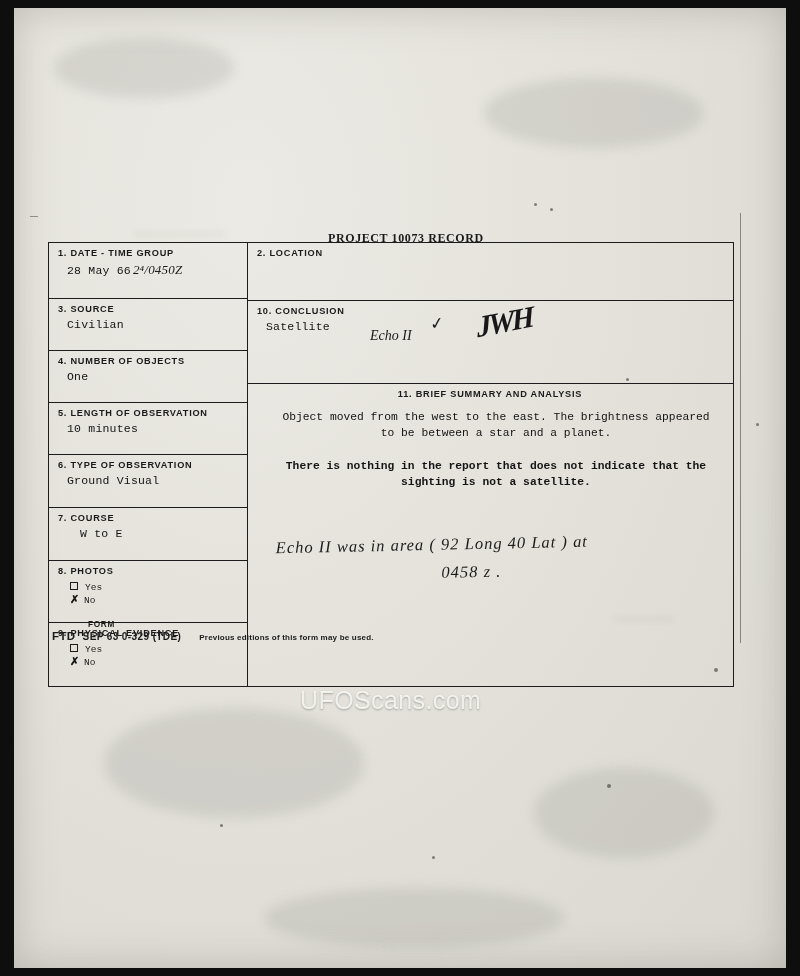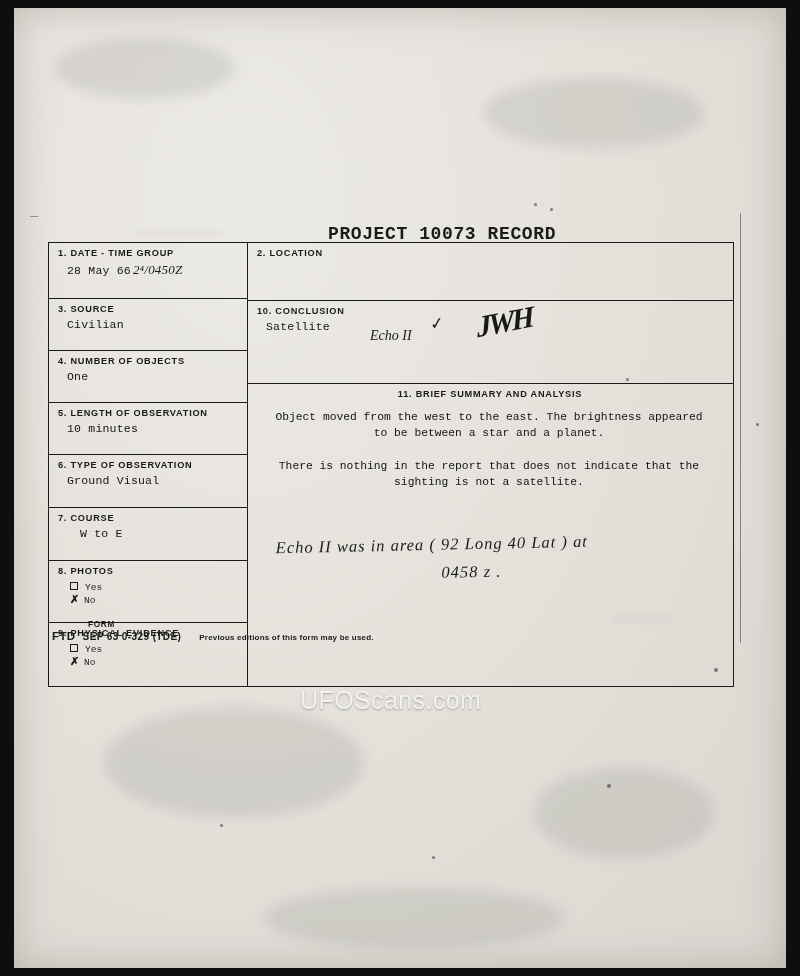--- a/index.html
+++ b/index.html
@@ -56,26 +56,26 @@
   #doc {
     position: absolute;
     left: 18px;
     top: 200px;
     width: 700px;
   }
 
   #form-title {
     position: absolute;
     left: 296px;
-    top: 16px;
-    font-size: 18px;
+    top: 23px;
+    font-size: 12px;
     font-weight: bold;
     letter-spacing: 0.6px;
     color: #1b1b1b;
-    font-family: Liberation Mono, monospace;
+    font-family: Liberation Serif, serif;
   }
 
   
   #right-rule {
     position: absolute;
     left: 726px;
     top: 205px;
     width: 1px;
     height: 430px;
     background: rgba(60,60,58,0.55);
@@ -169,24 +169,24 @@
   }
 
   
   .cell-r { padding: 5px 10px 8px 9px; }
 
   .summary-p {
     font-family: "Liberation Mono", monospace;
     font-size: 11.3px;
     line-height: 1.45;
     color: #141414;
-    margin: 10px 0 0 17px;
+    margin: 10px 0 0 24px;
     max-width: 430px;
   }
-  .summary-p.second { margin-top: 16px; }
+  .summary-p.second { margin-top: 16px; font-weight: bold; }
 
   
   .hand {
     font-family: "Liberation Serif", serif;
     font-style: italic;
     color: #1a1a1a;
   }
   #conclusion-hand {
     position: absolute;
     left: 122px;

